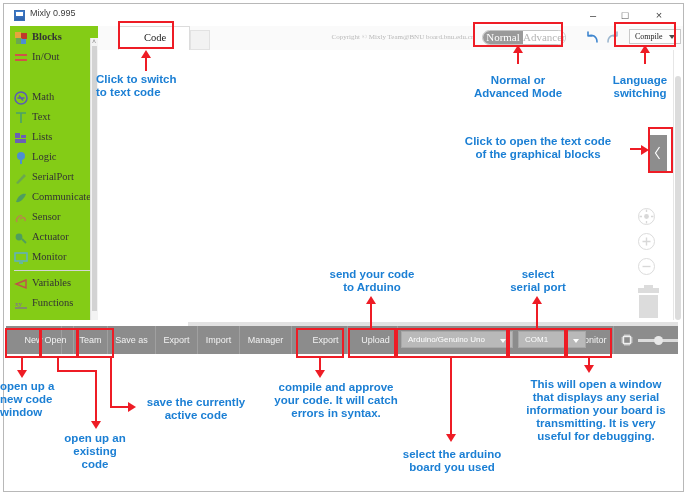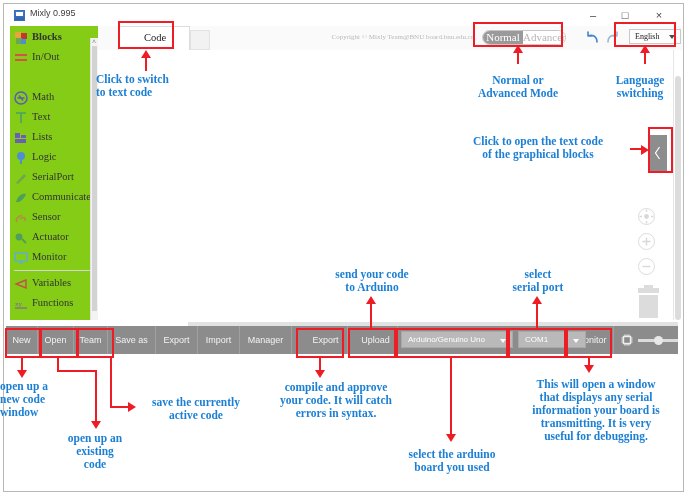--- a/index.html
+++ b/index.html
@@ -83,21 +83,21 @@
   .board-sel{position:absolute;top:5px;height:17px;background:#b9b9b9;border:1px solid #a8a8a8;box-sizing:border-box;}
   .board-sel .lbl{position:absolute;left:6px;top:3px;font-family:"Liberation Sans",sans-serif;font-size:8px;color:#ffffff;}
   .board-sel .cv{position:absolute;right:6px;top:7px;width:0;height:0;border-left:3px solid transparent;border-right:3px solid transparent;border-top:4px solid #ffffff;}
   .chip-ic{position:absolute;left:614px;top:7px;width:14px;height:14px;}
   .slider-tr{position:absolute;left:632px;top:13px;width:40px;height:3px;background:#dcdcdc;}
   .slider-kn{position:absolute;left:648px;top:10px;width:9px;height:9px;border-radius:50%;background:#e8e8e8;}
   .tb-topline{position:absolute;left:188px;top:322px;width:490px;height:4px;background:#e2e2e2;}
 
   
   .redbox{position:absolute;border:2px solid #ee1c25;box-sizing:border-box;}
-  .note{position:absolute;color:#1b7fd4;font-family:Liberation Serif, serif;font-size:11.5px;font-weight:bold;line-height:13px;text-align:center;}
+  .note{position:absolute;color:#1b7fd4;font-family:Liberation Sans, sans-serif;font-size:11.5px;font-weight:bold;line-height:13px;text-align:center;}
   .arrow{position:absolute;background:#ee1c25;}
   .ah{position:absolute;width:0;height:0;}
   .ah-up{border-left:5px solid transparent;border-right:5px solid transparent;border-bottom:8px solid #ee1c25;}
   .ah-down{border-left:5px solid transparent;border-right:5px solid transparent;border-top:8px solid #ee1c25;}
   .ah-right{border-top:5px solid transparent;border-bottom:5px solid transparent;border-left:8px solid #ee1c25;}
 </style>
 </head>
 <body>
 
 <div id="root">
@@ -226,21 +226,21 @@
             <path d="M13 12 C13 6, 8 4, 4 6 M4 6 L4 2 M4 6 L8 6" stroke="#3f86cf" stroke-width="1.6" fill="none" stroke-linecap="round"></path>
           </svg>
       </div>
       <div class="icbtn redo-b">
         <svg width="17" height="16" viewBox="0 0 17 16">
             <path d="M4 12 C4 6, 9 4, 13 6 M13 6 L13 2 M13 6 L9 6" stroke="#9db7cf" stroke-width="1.6" fill="none" stroke-linecap="round"></path>
           </svg>
       </div>
 
       <div class="langsel">
-        <div class="lbl">English</div>
+        <div class="lbl">Compile</div>
         <div class="cv"></div>
       </div>
     </div>
 
     <div class="workspace">
       <div class="ws-rightline"></div>
       <div class="ws-scroll"></div>
 
       <div class="collapse-h">
         <svg class="chev" viewBox="0 0 7 14">
@@ -280,21 +280,21 @@
 
   <div class="toolbar" id="toolbar">
     <div class="chip-ic">
       <svg width="14" height="14" viewBox="0 0 14 14">
           <rect x="3.5" y="3.5" width="7" height="7" fill="none" stroke="#efefef" stroke-width="1.4"></rect>
           <path d="M5 3.5V1.5M7 3.5V1.5M9 3.5V1.5M5 10.5v2M7 10.5v2M9 10.5v2M3.5 5H1.5M3.5 7H1.5M3.5 9H1.5M10.5 5h2M10.5 7h2M10.5 9h2" stroke="#efefef" stroke-width="1.2"></path>
         </svg>
     </div>
     <div class="slider-tr"></div>
     <div class="slider-kn"></div>
-  <div class="tb-btn" style="left: 0px; width: 32px;">New</div>
+  <div class="tb-btn" style="left: 0px; width: 56px;">New</div>
       <div class="tb-btn" style="left: 32px; width: 36px;">Open</div>
       <div class="tb-btn" style="left: 68px; width: 34px;">Team</div>
       <div class="tb-btn" style="left: 102px; width: 48px;">Save as</div>
       <div class="tb-btn" style="left: 150px; width: 42px;">Export</div>
       <div class="tb-btn" style="left: 192px; width: 42px;">Import</div>
       <div class="tb-btn" style="left: 234px; width: 52px;">Manager</div>
       <div class="tb-btn" style="left: 298px; width: 44px;">Export</div>
       <div class="tb-btn" style="left: 348px; width: 44px;">Upload</div>
       <div class="tb-btn" style="left: 564px; width: 44px;">Monitor</div>
       <div class="board-sel" style="left: 395px; width: 112px;">

